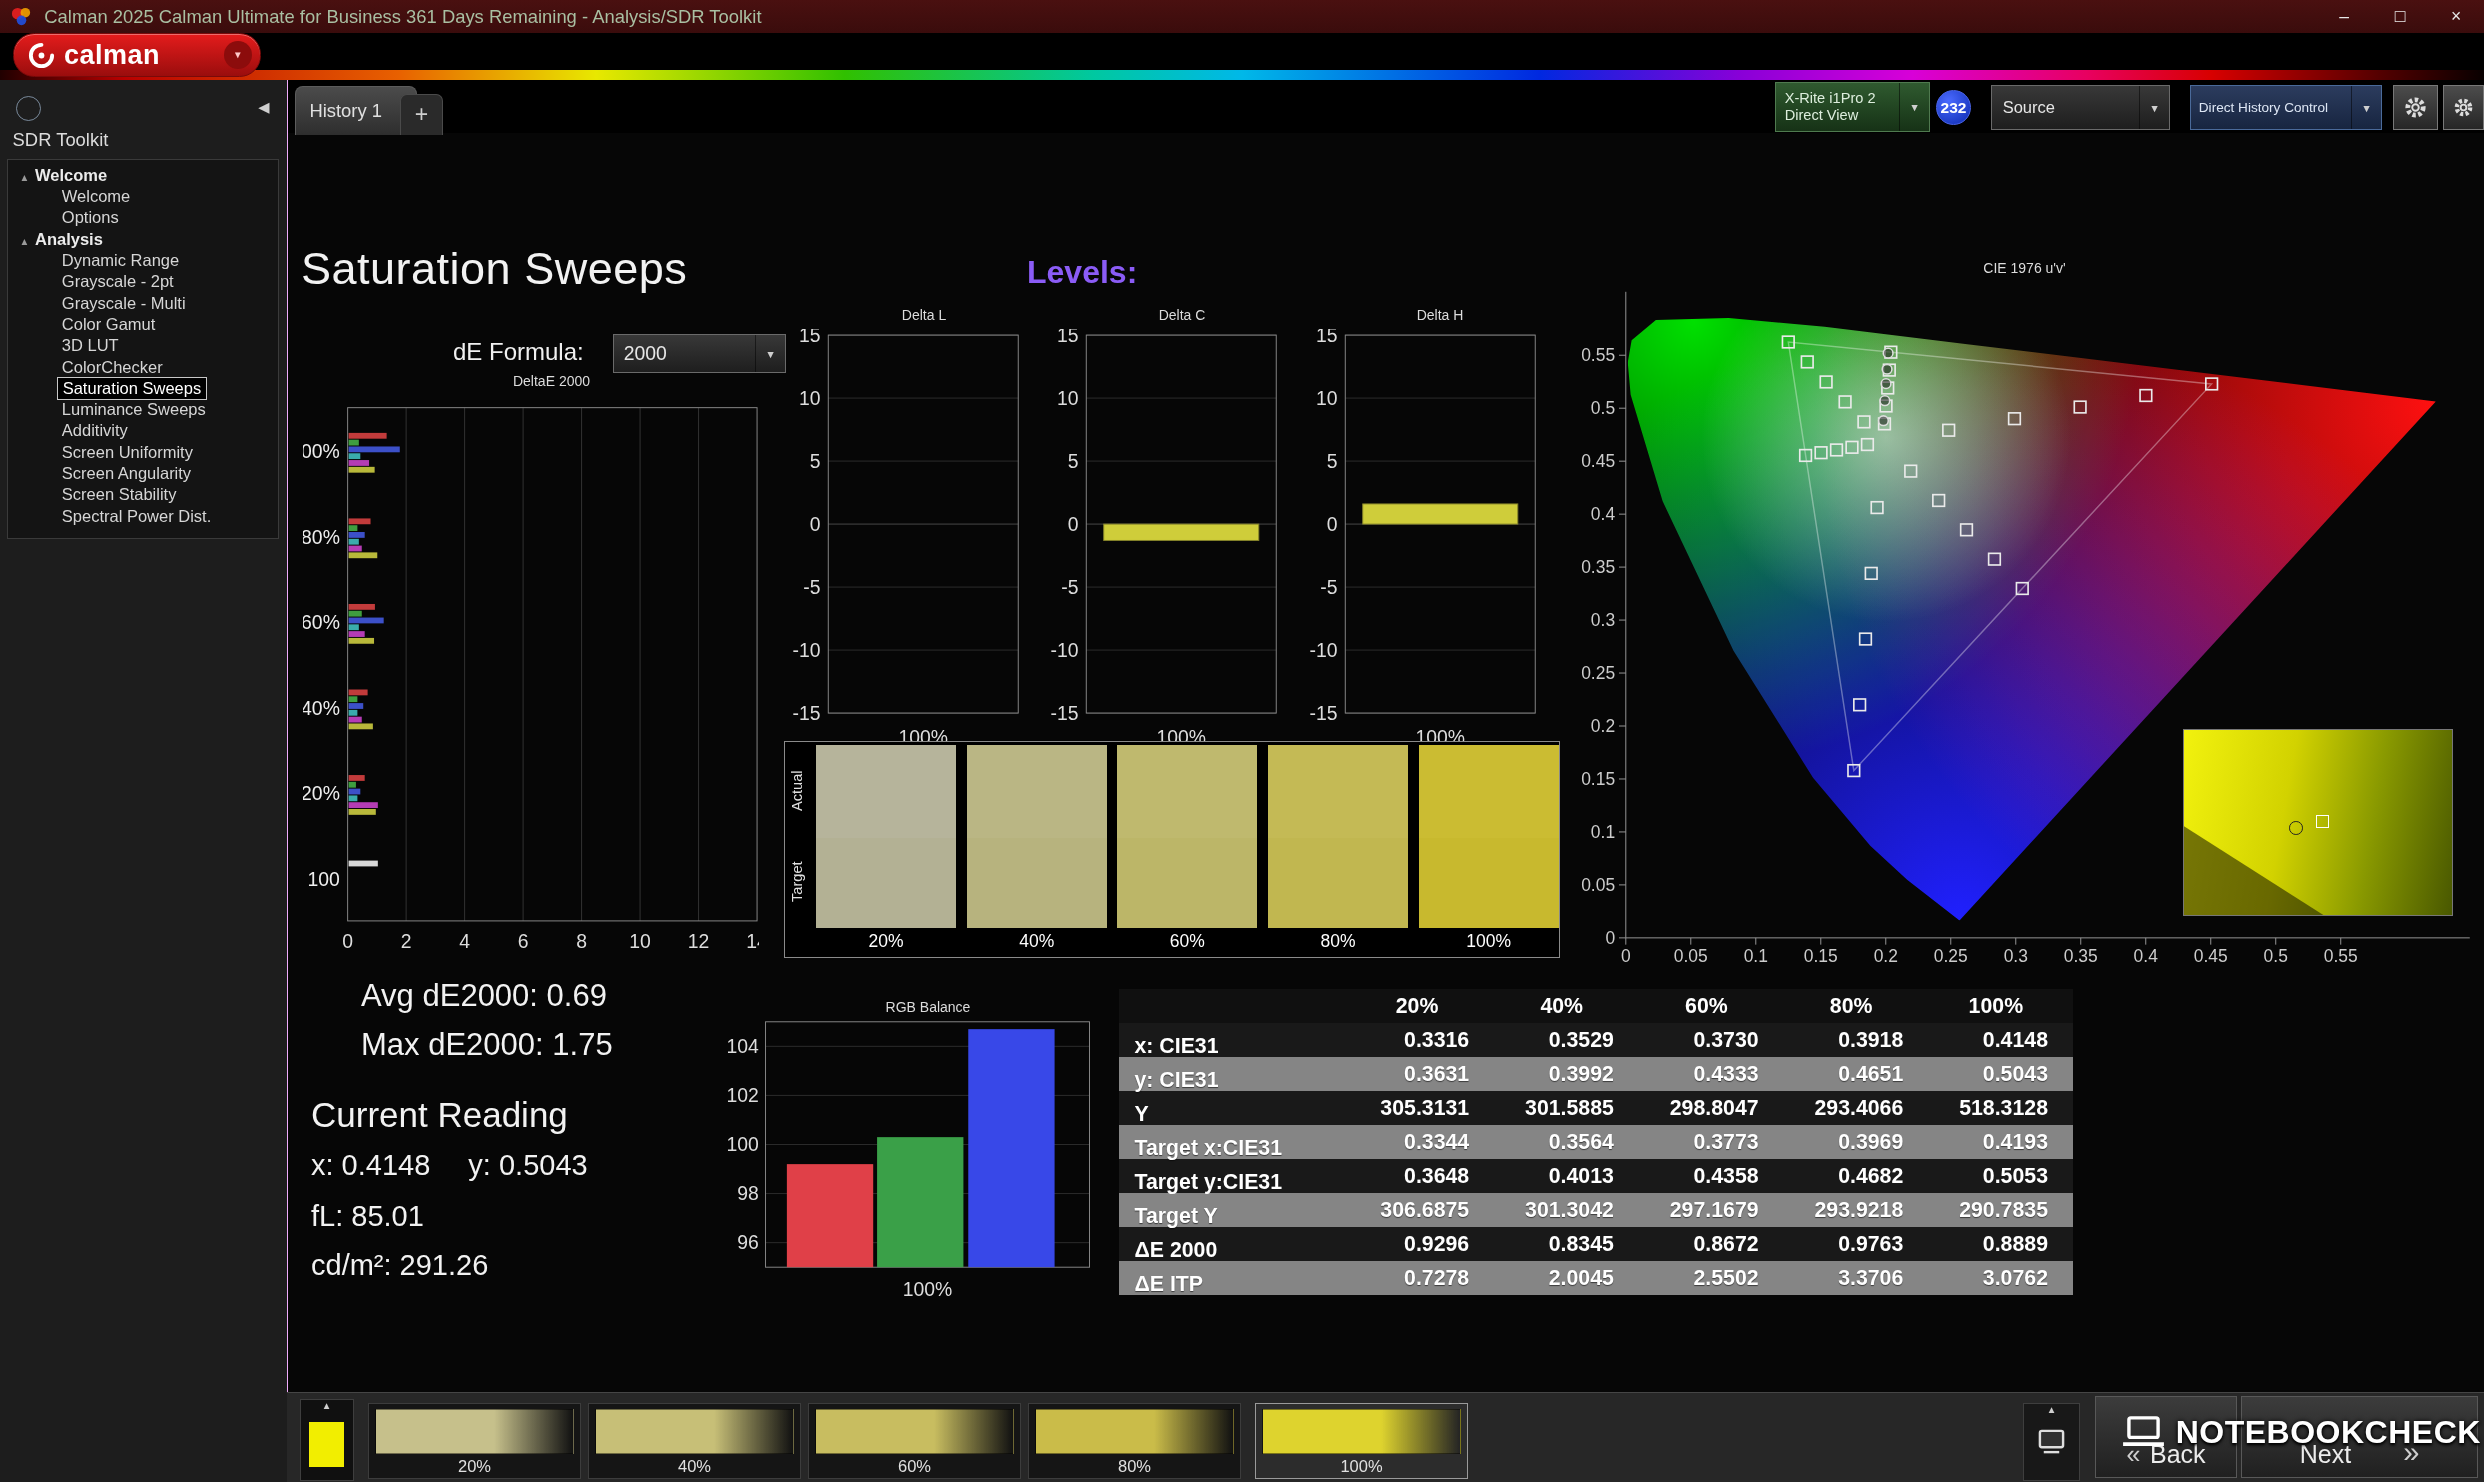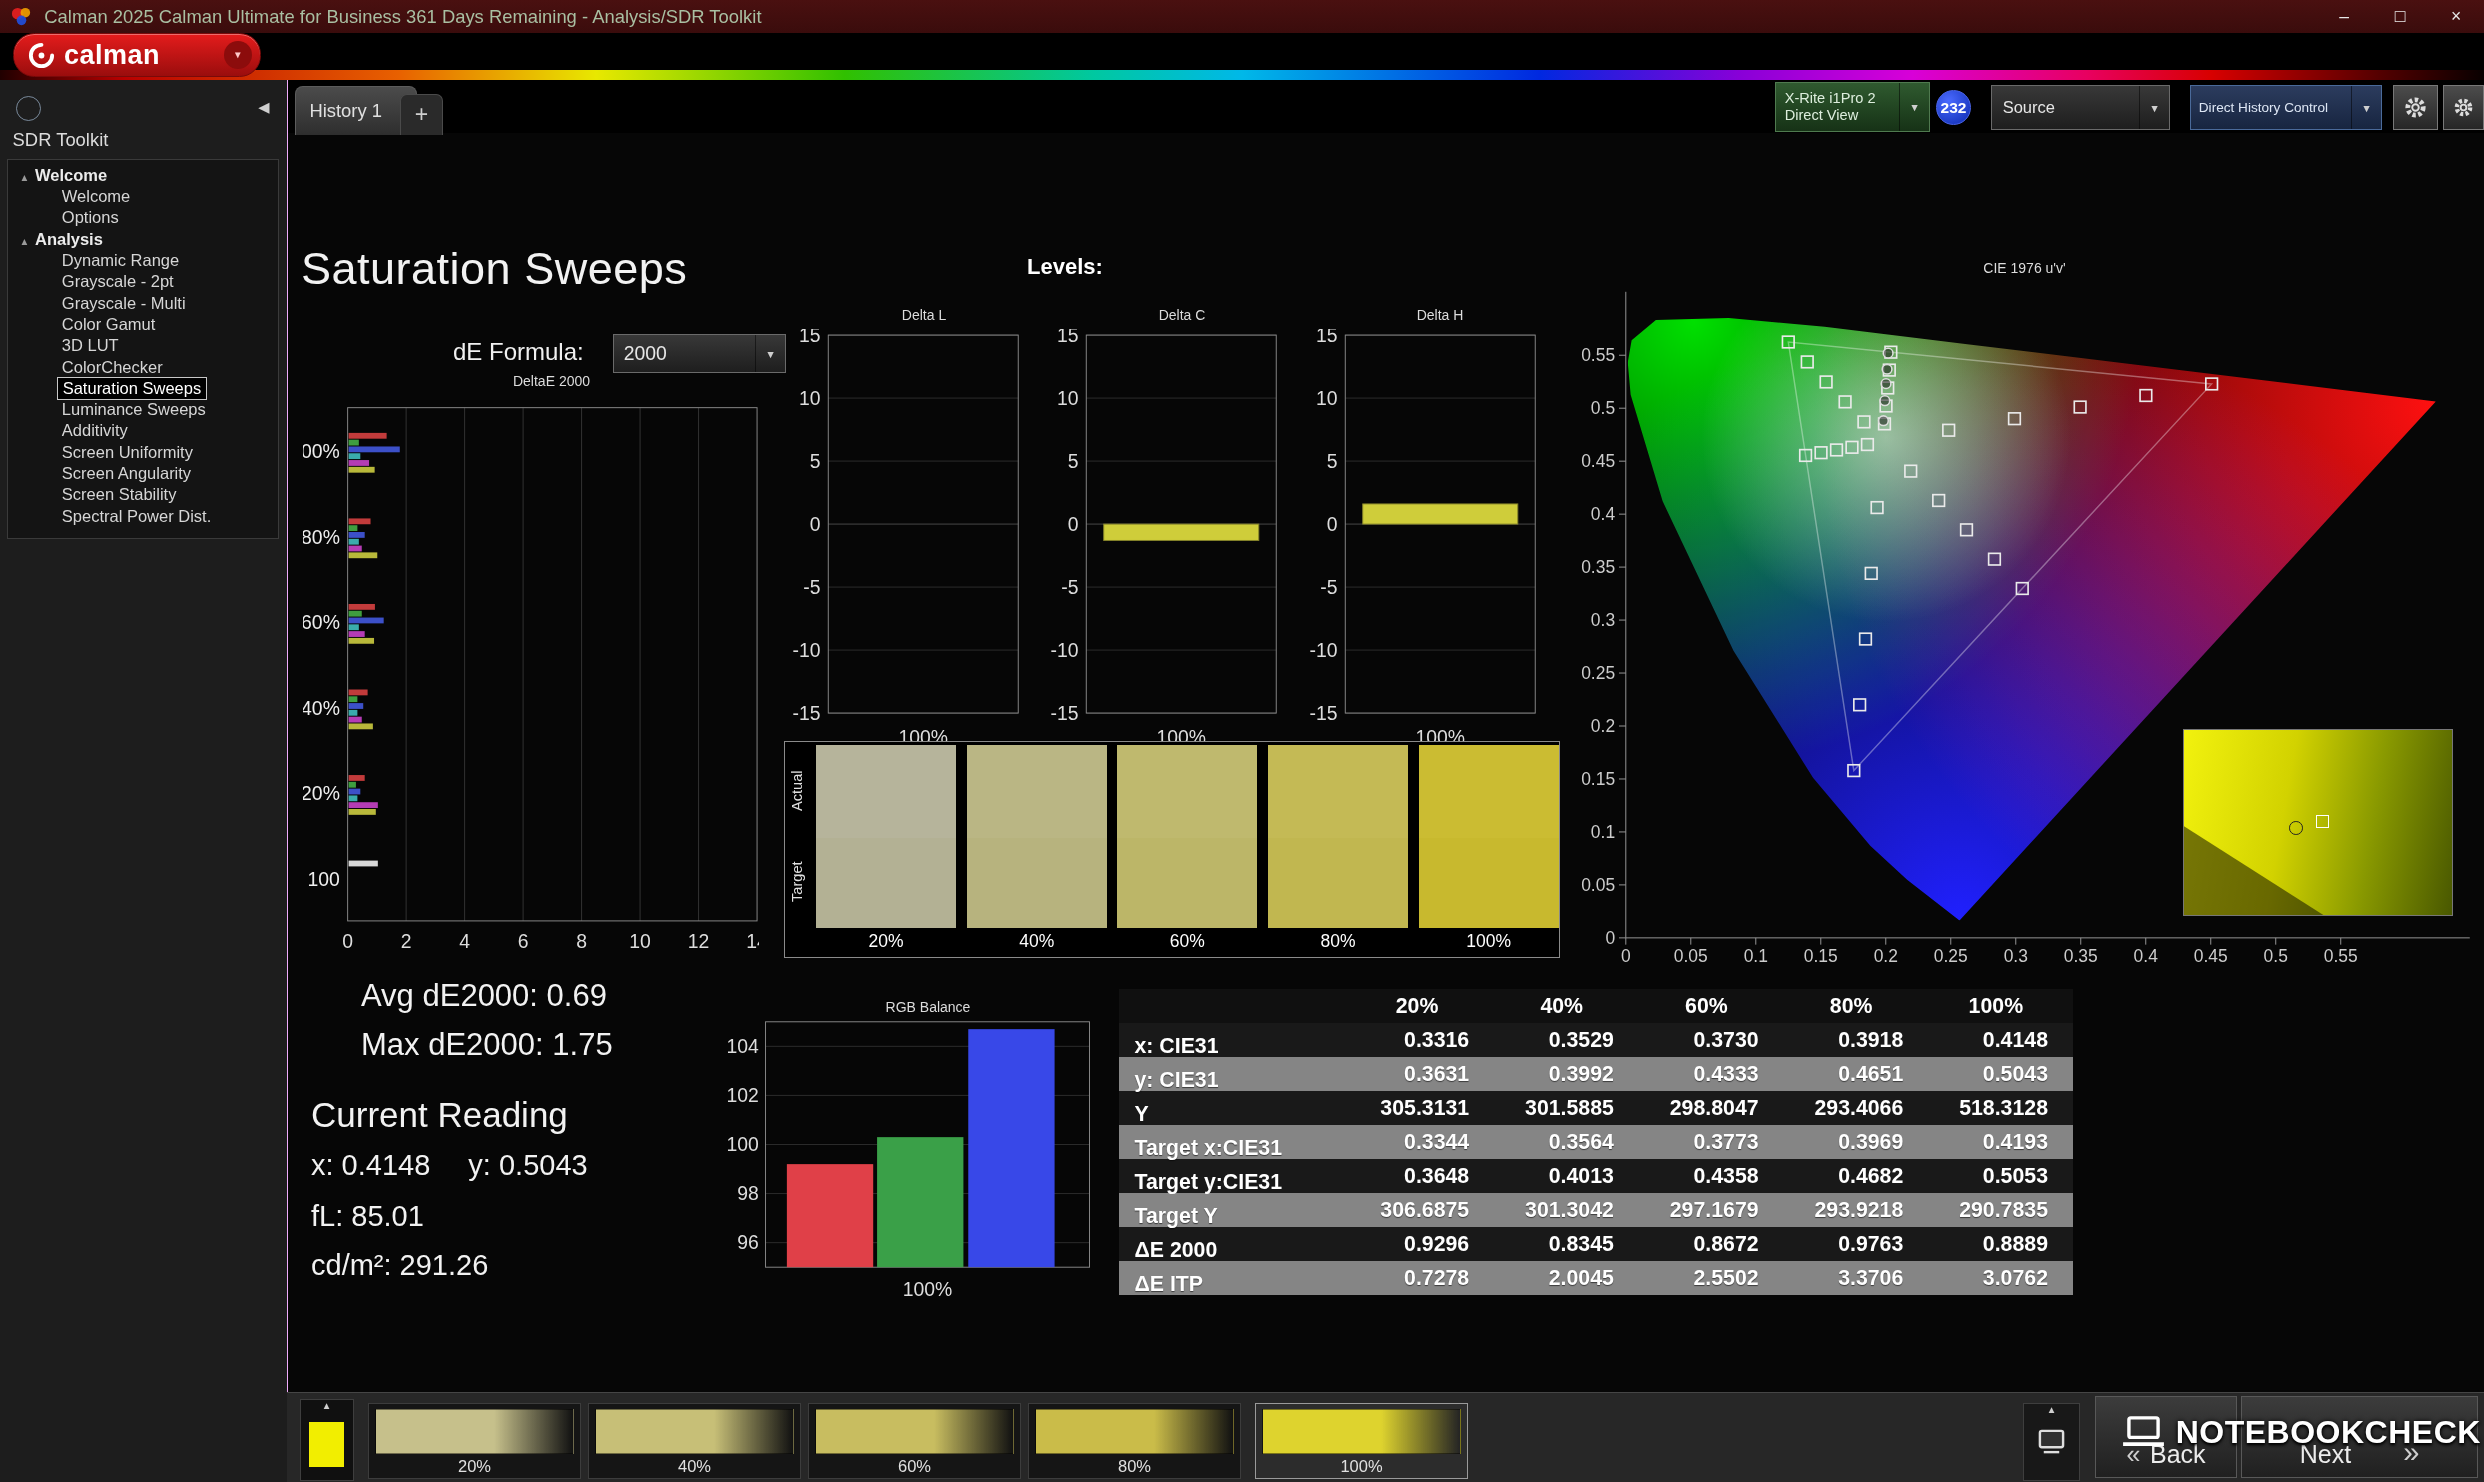--- a/index.html
+++ b/index.html
@@ -57,21 +57,21 @@
   .tsec-arrow{display:inline-block;width:13.6px;color:#9a9a9a;font-weight:400;}
   .tsec-arrow::before{content:"▴";font-size:11.6px;}
   .tree-item{height:21.3px;line-height:21.3px;color:#d6d6d6;font-size:16.5px;padding-left:54px;white-space:nowrap;}
   .tree-item.sel{padding:0 4.9px;margin-left:50px;width:max-content;outline:1px solid #c8c8c8;background:#000;color:#fff;}
 
   
   #page-title{left:301px;top:243px;color:#f2f2f2;font-size:45px;font-weight:400;letter-spacing:0.5px;}
   #def-label{left:453px;top:338px;color:#f0f0f0;font-size:24px;}
   #dd-formula{left:613px;top:334px;width:171px;height:37px;}
   #dd-formula .lbl{margin-left:9.7px;font-size:19.4px;}
-  #levels-label{left:1027px;top:254px;color:#ffffff;font-size:22px;font-weight:700;}
+  #levels-label{left:1027px;top:254px;color:#8b5cf6;font-size:32px;font-weight:700;}
   #dd-levels{left:1114px;top:250px;width:446px;height:41px;}
   #dd-levels .lbl{margin-left:11.6px;font-size:20.4px;}
 
   
   .chart-title{color:#dcdcdc;font-size:14px;text-align:center;}
   #de-title{left:347px;top:373px;width:409px;}
   #dl-title{left:829px;top:307px;width:190px;}
   #dc-title{left:1087px;top:307px;width:190px;}
   #dh-title{left:1345px;top:307px;width:190px;}
   #cie-title{left:1577px;top:260px;width:895px;z-index:6;}

